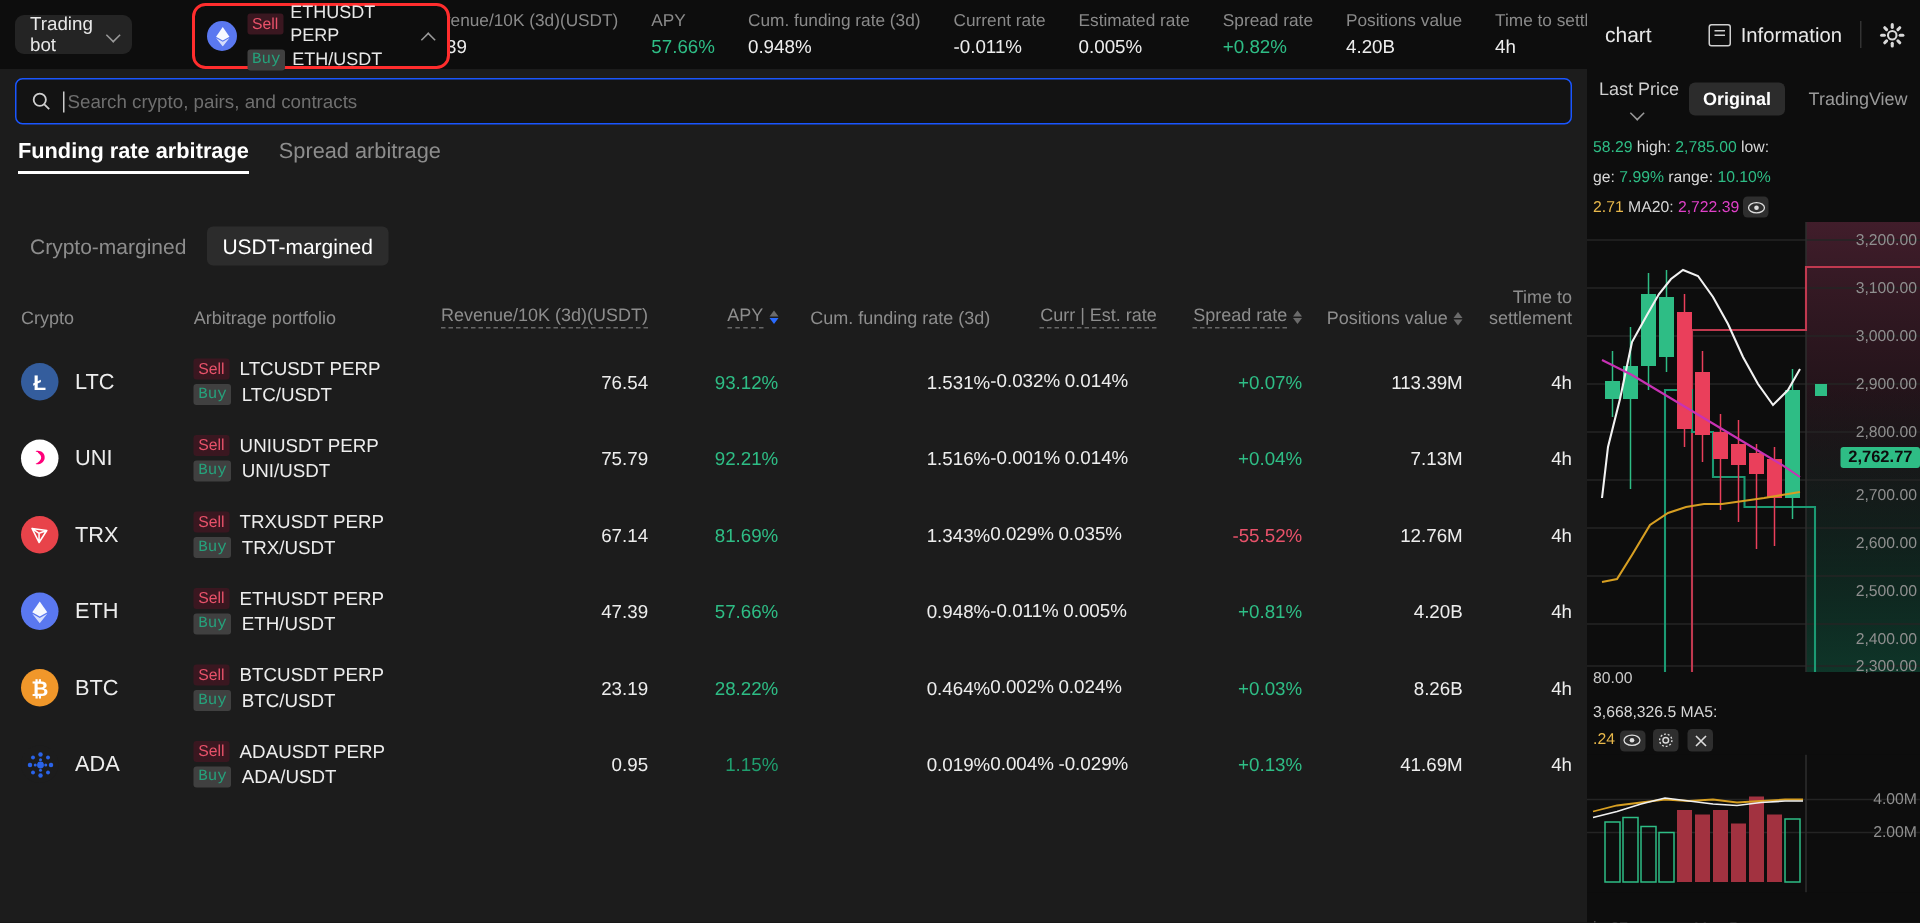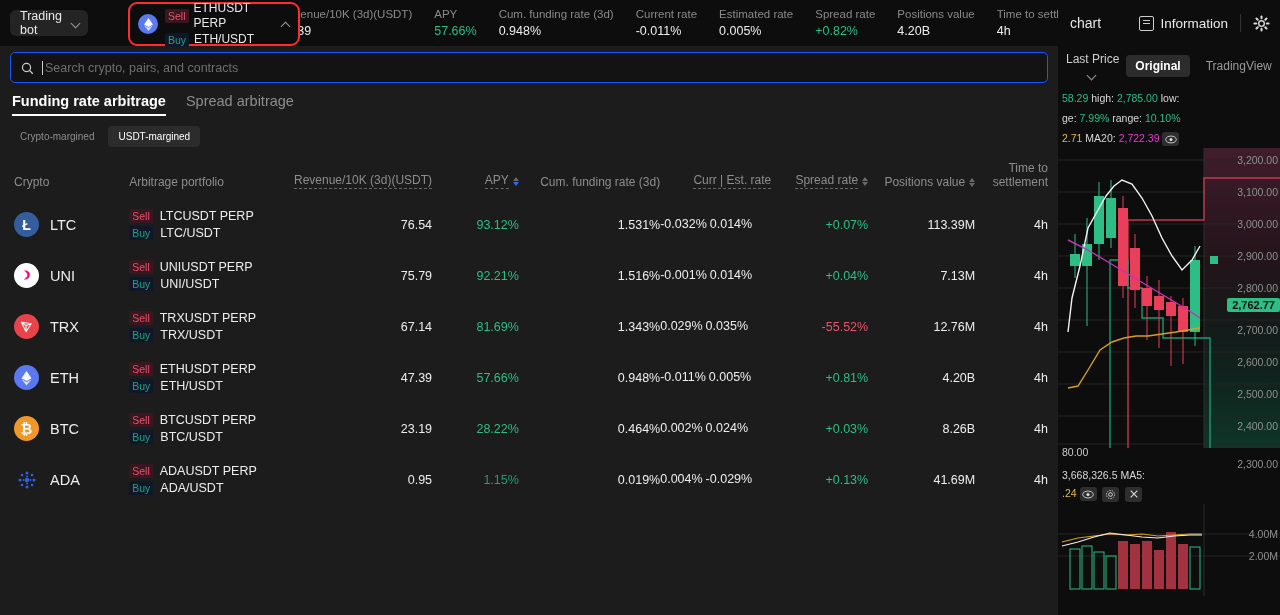--- a/index.html
+++ b/index.html
@@ -37,21 +37,21 @@
     border:2px solid #ff2d2d; border-radius:9px; background:#0d0d0d;
     display:flex; align-items:center; padding:0 8px; gap:7px;
   }
   .coin-ic { width:20px; height:20px; border-radius:50%; flex:none;
     display:flex; align-items:center; justify-content:center; font-size:12px; }
   .coin-eth { background:#5a78f0; }
   .pair-lines { display:flex; flex-direction:column; gap:1px; font-size:12px; line-height:15px; }
   .pr { display:flex; align-items:center; gap:5px; }
   .tag { font-size:10.5px; padding:0px 3px; border-radius:2px; line-height:14px; }
   .tag.sell { background:#3a1720; color:#e8526a; }
-  .tag.buy { background:#0f172a; color:#26a17b; }
+  .tag.buy { background:#404040; color:#26a17b;font-family:Liberation Mono, monospace; }
   .pair-chev { margin-left:auto; }
 
   .stats { display:flex; align-items:center; gap:0; margin-left:176px; }
   .stat { display:flex; flex-direction:column; gap:2px; padding-right:22px; }
   .stat .lbl { font-size:11.5px; color:#8a8a8a; line-height:14px; white-space:nowrap; }
   .stat .val { font-size:12.5px; color:#ededed; line-height:16px; }
   .val.green { color:#2ebd85; }
 
   .topright { position:absolute; right:10px; top:0; height:46px; display:flex; align-items:center; gap:10px; }
   .info-btn { display:flex; align-items:center; gap:6px; font-size:13.5px; color:#e8e8e8; cursor:pointer; }
@@ -75,21 +75,21 @@
   .search input::placeholder { color:#6f6f6f; }
 
   
   .tabs { display:flex; gap:20px; padding:10px 12px 0 12px; }
   .tab { font-size:14.5px; color:#8d8d8d; padding-bottom:7px; cursor:pointer; position:relative; }
   .tab.active { color:#fff; font-weight:bold; }
   .tab.active:after {
     content:""; position:absolute; left:0; right:0; bottom:0; height:2px; background:#fff;
   }
   .subtabs { display:flex; gap:4px; padding:10px 10px 0 10px; }
-  .subtab { font-size:10px; color:#8d8d8d; padding:5px 10px; border-radius:4px; cursor:pointer; }
+  .subtab { font-size:14px; color:#8d8d8d; padding:5px 10px; border-radius:4px; cursor:pointer;margin-top:25px; }
   .subtab.active { background:#2c2c2c; color:#fff; }
 
   
   table { width:100%; border-collapse:collapse; margin-top:10px; table-layout:fixed; }
   thead th {
     font-size:12px; color:#8d8d8d; font-weight:normal; padding:4px 0 10px 0;
     text-align:right; vertical-align:bottom;
   }
   .th-inner { display:inline-flex; align-items:center; gap:3px; }
   .dashed { border-bottom:1px dashed #666; padding-bottom:1px; }
@@ -673,21 +673,21 @@
       <div class="pricelbl" style="top:102px;">2,900.00</div>
       <div class="pricelbl" style="top:134px;">2,800.00</div>
       <div class="pricemark" style="top:150px;">2,762.77</div>
       <div class="pricelbl" style="top:176px;">2,700.00</div>
       <div class="pricelbl" style="top:208px;">2,600.00</div>
       <div class="pricelbl" style="top:240px;">2,500.00</div>
       <div class="pricelbl" style="top:272px;">2,400.00</div>
     </div>
 
     <div style="position:relative;height:16px;">
-      <div class="pricelbl" style="top:-10px;margin-top:20px;">2,300.00</div>
+      <div class="pricelbl" style="top:-10px;">2,300.00</div>
       <div style="position:absolute;left:4px;top:-2px;font-size:10.5px;color:#c9c9c9;">80.00</div>
     </div>
 
     <div class="ohlc" style="padding-top:4px;">
       <span class="w">3,668,326.5</span>
       <span class="w">MA5:</span>
     </div>
     <div class="ohlc" style="padding-top:1px;">
       <span class="y">.24</span>
       <span class="eye">

